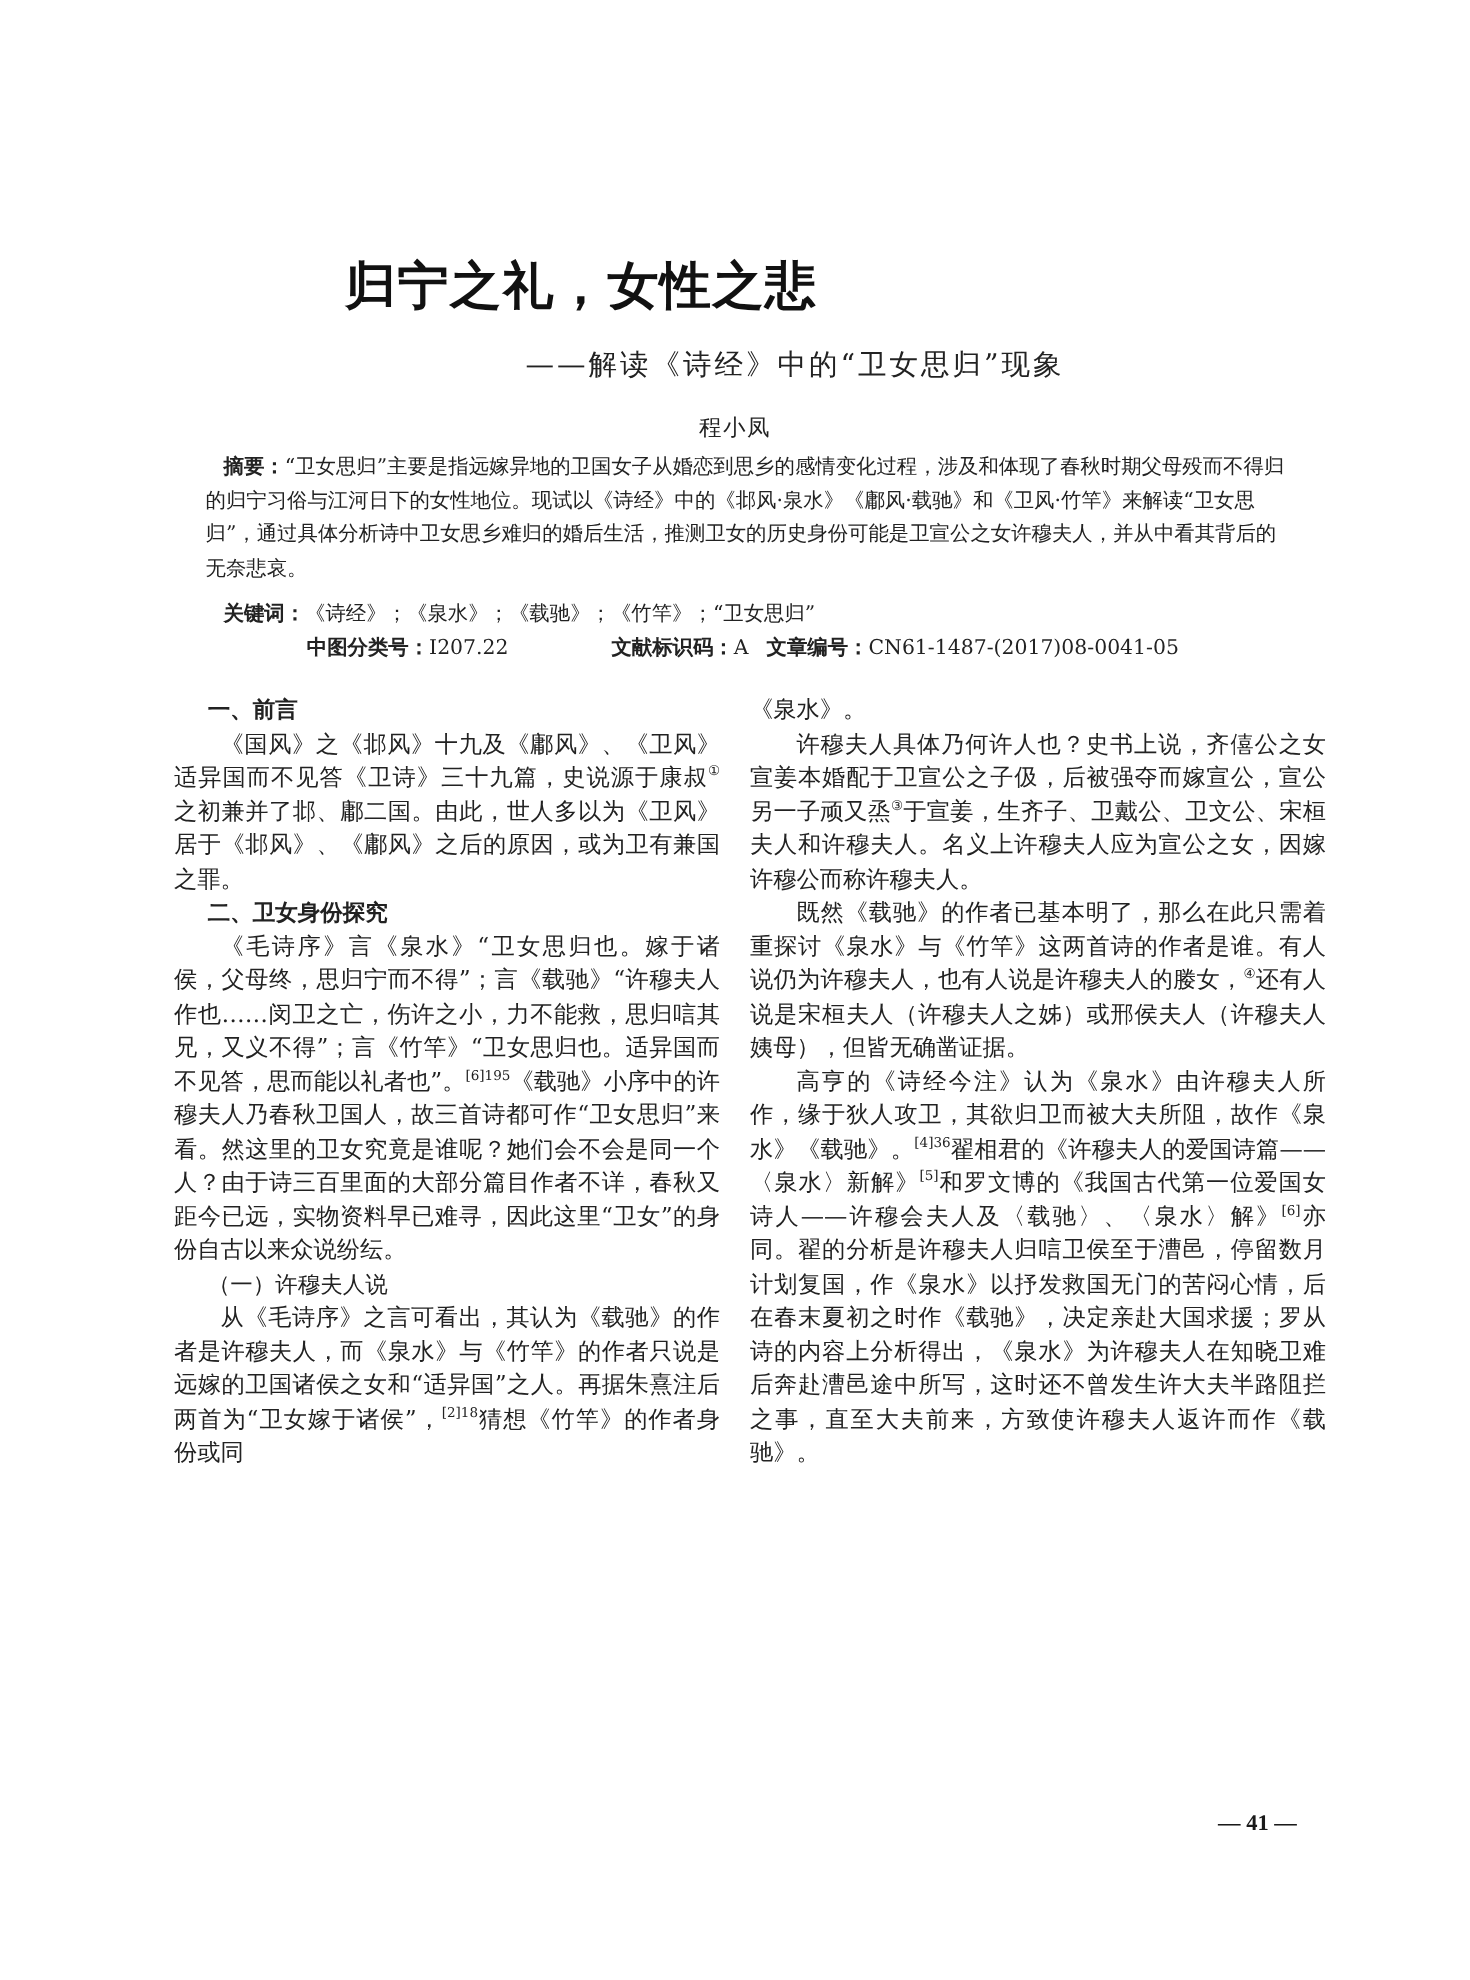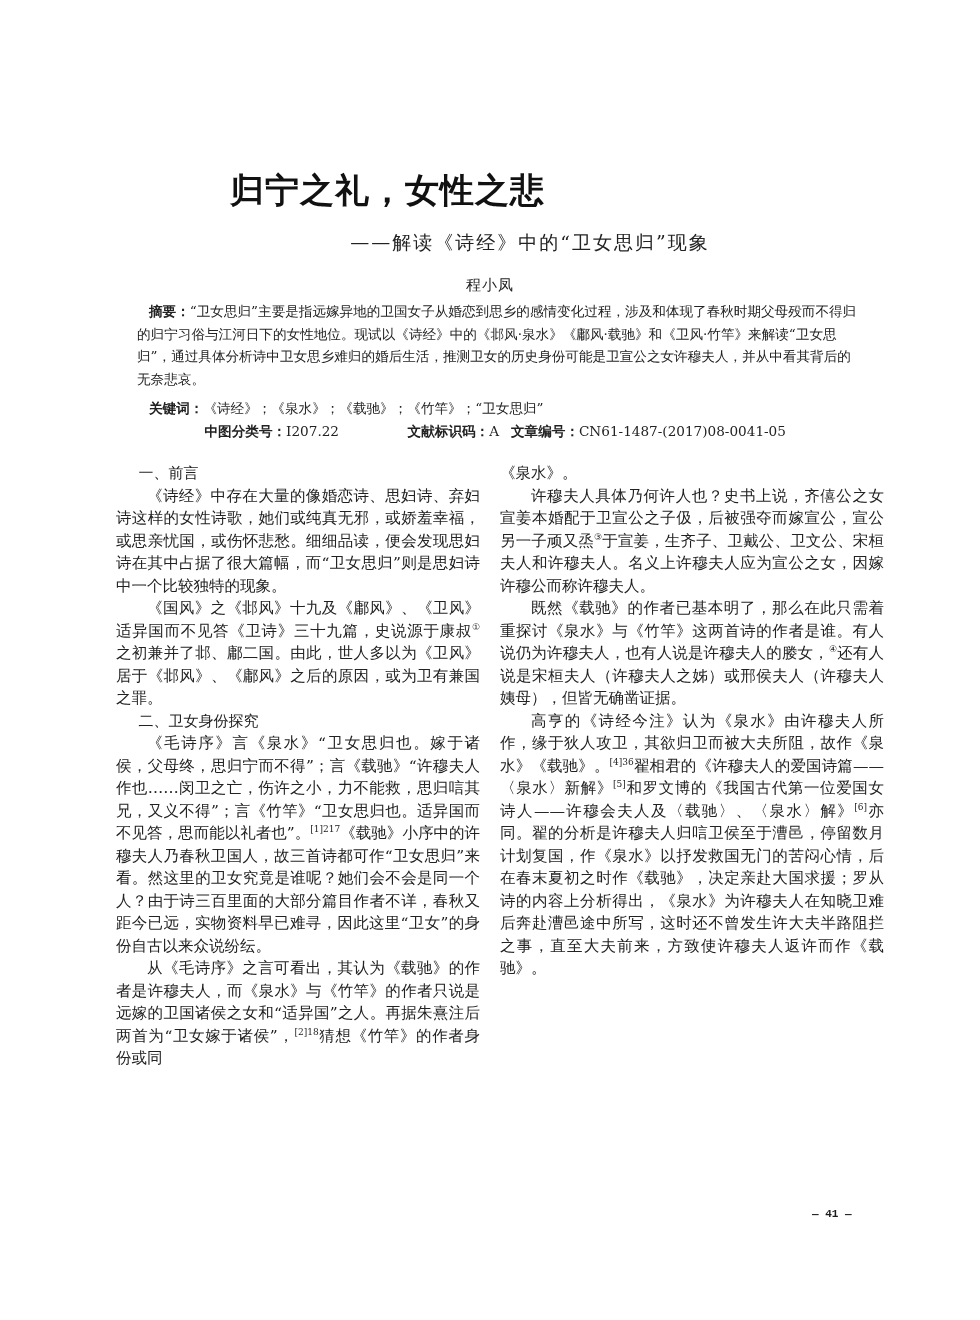--- a/index.html
+++ b/index.html
@@ -18,24 +18,24 @@
   .kw { position: absolute; left: 137px; top: 400px; font-size: 13.6px; color: #222; }
   .meta { position: absolute; left: 137px; top: 423px; width: 727px; font-size: 13.6px; color: #222; display: flex; }
   .meta span.item { display: inline-block; text-align: right; }
   .meta .m1 { width: 202px; }
   .meta .m2 { width: 160px; }
   .col { position: absolute; top: 462px; font-size: 15.5px; line-height: 22.5px; color: #222; text-align: justify; }
   .col.left { left: 116px; width: 364px; }
   .col.right { left: 500px; width: 384px; }
   .col p { margin: 0; text-indent: 2em; }
   .col p.noindent { text-indent: 0; }
-  .col h3 { margin: 0; font-size: 15px; font-weight: normal; font-family: "DejaVu Sans", "Liberation Sans", sans-serif; text-indent: 1.5em; line-height: 22.5px; }
+  .col h3 { margin: 0; font-size: 15px; font-weight: bold; font-family: "DejaVu Sans", "Liberation Sans", sans-serif; text-indent: 1.5em; line-height: 22.5px; }
   .col h4 { margin: 0; font-size: 15px; font-weight: normal; text-indent: 1.5em; line-height: 22.5px; }
   sup { font-size: 9px; line-height: 0; vertical-align: super; }
-  .page-num { position: absolute; left: 812px; top: 1208px; font-size: 11px; font-weight: bold; font-family: Liberation Mono, monospace; }
+  .page-num { position: absolute; left: 812px; top: 1208px; font-size: 15px; font-weight: bold; font-family: Liberation Serif, serif; }
 </style>
 </head>
 <body>
 
 <div class="title">归宁之礼，女性之悲</div>
 <div class="subtitle">——解读《诗经》中的“卫女思归”现象</div>
 <div class="author">程小凤</div>
 
 <div class="abstract">
   <p style="text-indent:0">
@@ -48,24 +48,24 @@
 </div>
 
 <div class="meta">
   <span class="item m1"><span class="label">中图分类号：</span><span>I207.22</span></span>
   <span class="item m2"><span class="label">文献标识码：</span><span>A</span></span>
   <span class="item"><span class="label">文章编号：</span><span>CN61-1487-(2017)08-0041-05</span></span>
 </div>
 
 <div class="col left">
   <h3>一、前言</h3>
-  <p>《诗经》中存在大量的像婚恋诗、思妇诗、弃妇诗这样的女性诗歌，她们或纯真无邪，或娇羞幸福，或思亲忧国，或伤怀悲愁。细细品读，便会发现思妇诗在其中占据了很大篇幅，而“卫女思归”则是思妇诗中一个比较独特的现象。</p>
   <p><span>《国风》之《邶风》十九及《鄘风》、《卫风》适异国而不见答《卫诗》三十九篇，史说源于康叔</span><sup>①</sup><span>之初兼并了邶、鄘二国。由此，世人多以为《卫风》居于《邶风》、《鄘风》之后的原因，或为卫有兼国之罪。</span></p>
   <h3>二、卫女身份探究</h3>
-  <p><span>《毛诗序》言《泉水》“卫女思归也。嫁于诸侯，父母终，思归宁而不得”；言《载驰》“许穆夫人作也……闵卫之亡，伤许之小，力不能救，思归唁其兄，又义不得”；言《竹竿》“卫女思归也。适异国而不见答，思而能以礼者也”。</span><sup>[1]217</sup><span>《载驰》小序中的许穆夫人乃春秋卫国人，故三首诗都可作“卫女思归”来看。然这里的卫女究竟是谁呢？她们会不会是同一个人？由于诗三百里面的大部分篇目作者不详，春秋又距今已远，实物资料早已难寻，因此这里“卫女”的身份自古以来众说纷纭。</span></p>
+  <p><span>《毛诗序》言《泉水》“卫女思归也。嫁于诸侯，父母终，思归宁而不得”；言《载驰》“许穆夫人作也……闵卫之亡，伤许之小，力不能救，思归唁其兄，又义不得”；言《竹竿》“卫女思归也。适异国而不见答，思而能以礼者也”。</span><sup>[6]195</sup><span>《载驰》小序中的许穆夫人乃春秋卫国人，故三首诗都可作“卫女思归”来看。然这里的卫女究竟是谁呢？她们会不会是同一个人？由于诗三百里面的大部分篇目作者不详，春秋又距今已远，实物资料早已难寻，因此这里“卫女”的身份自古以来众说纷纭。</span></p>
+  <h4>（一）许穆夫人说</h4>
   <p><span>从《毛诗序》之言可看出，其认为《载驰》的作者是许穆夫人，而《泉水》与《竹竿》的作者只说是远嫁的卫国诸侯之女和“适异国”之人。再据朱熹注后两首为“卫女嫁于诸侯”，</span><sup>[2]18</sup><span>猜想《竹竿》的作者身份或同</span></p>
 </div>
 
 <div class="col right">
   <p class="noindent">《泉水》。</p>
   <p><span>许穆夫人具体乃何许人也？史书上说，齐僖公之女宣姜本婚配于卫宣公之子伋，后被强夺而嫁宣公，宣公另一子顽又烝</span><sup>③</sup><span>于宣姜，生齐子、卫戴公、卫文公、宋桓夫人和许穆夫人。名义上许穆夫人应为宣公之女，因嫁许穆公而称许穆夫人。</span></p>
   <p><span>既然《载驰》的作者已基本明了，那么在此只需着重探讨《泉水》与《竹竿》这两首诗的作者是谁。有人说仍为许穆夫人，也有人说是许穆夫人的媵女，</span><sup>④</sup><span>还有人说是宋桓夫人（许穆夫人之姊）或邢侯夫人（许穆夫人姨母），但皆无确凿证据。</span></p>
   <p><span>高亨的《诗经今注》认为《泉水》由许穆夫人所作，缘于狄人攻卫，其欲归卫而被大夫所阻，故作《泉水》《载驰》。</span><sup>[4]36</sup><span>翟相君的《许穆夫人的爱国诗篇——〈泉水〉新解》</span><sup>[5]</sup><span>和罗文博的《我国古代第一位爱国女诗人——许穆会夫人及〈载驰〉、〈泉水〉解》</span><sup>[6]</sup><span>亦同。翟的分析是许穆夫人归唁卫侯至于漕邑，停留数月计划复国，作《泉水》以抒发救国无门的苦闷心情，后在春末夏初之时作《载驰》，决定亲赴大国求援；罗从诗的内容上分析得出，《泉水》为许穆夫人在知晓卫难后奔赴漕邑途中所写，这时还不曾发生许大夫半路阻拦之事，直至大夫前来，方致使许穆夫人返许而作《载驰》。</span></p>
 </div>
 

